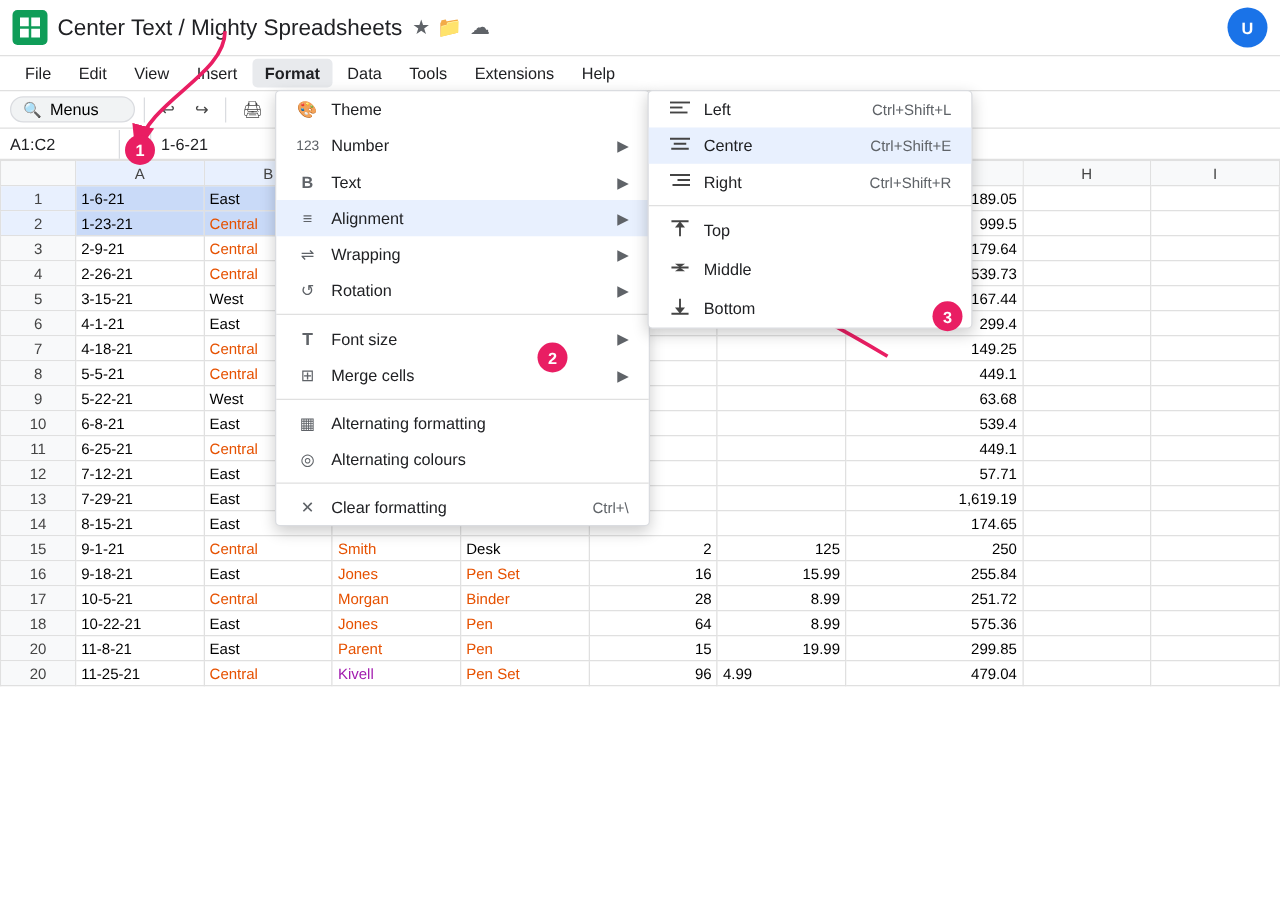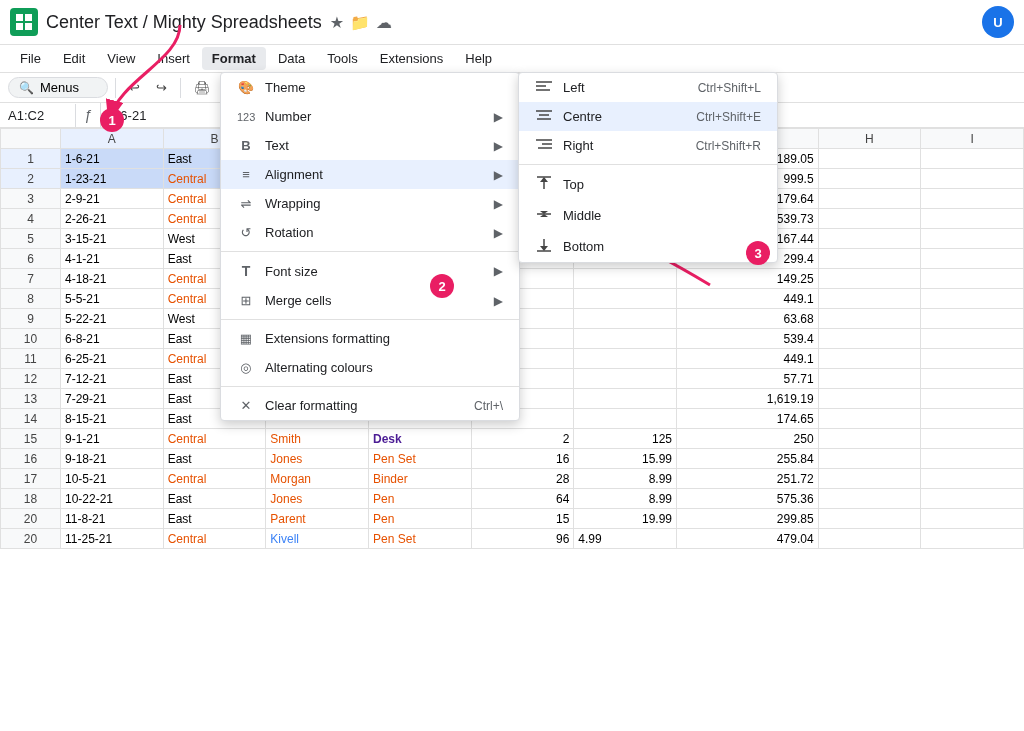--- a/index.html
+++ b/index.html
@@ -93,21 +93,21 @@
     }
 
     
     .cell-bar {
       display: flex;
       align-items: center;
       border-bottom: 1px solid #e0e0e0;
       padding: 0;
     }
     .cell-ref {
-      width: 76px;
+      width: 96px;
       border-right: 1px solid #dadce0;
       padding: 4px 8px;
       font-size: 13px;
       color: #202124;
     }
     .formula-icon {
       padding: 4px 8px;
       color: #5f6368;
       font-style: italic;
       border-right: 1px solid #dadce0;
@@ -493,21 +493,21 @@
             <td></td>
             <td style="text-align: right;">174.65</td>
             <td></td>
             <td></td>
           </tr>
           <tr>
             <th class="row-header">15</th>
             <td>9-1-21</td>
             <td style="color: rgb(230, 81, 0);">Central</td>
             <td style="color: rgb(230, 81, 0);">Smith</td>
-            <td style="color: #4c1d95; font-weight: bold;">Desk</td>
+            <td style="color: #000000;">Desk</td>
             <td style="text-align: right;">2</td>
             <td style="text-align: right;">125</td>
             <td style="text-align: right;">250</td>
             <td></td>
             <td></td>
           </tr>
           <tr>
             <th class="row-header">16</th>
             <td>9-18-21</td>
             <td>East</td>
@@ -552,21 +552,21 @@
             <td style="text-align: right;">15</td>
             <td style="text-align: right;">19.99</td>
             <td style="text-align: right;">299.85</td>
             <td></td>
             <td></td>
           </tr>
           <tr>
             <th class="row-header">20</th>
             <td>11-25-21</td>
             <td style="color: rgb(230, 81, 0);">Central</td>
-            <td style="color: #3b82f6;">Kivell</td>
+            <td style="color: #a21caf;">Kivell</td>
             <td style="color: rgb(230, 81, 0);">Pen Set</td>
             <td style="text-align: right;">96</td>
             <td style="">4.99</td>
             <td style="text-align: right; padding-left: 41px;">479.04</td>
             <td></td>
             <td></td>
           </tr>
         </tbody>
     </table>
   </div>
@@ -628,21 +628,21 @@
       <div class="menu-option-left">
         <span class="menu-icon">⊞</span>
         <span>Merge cells</span>
       </div>
       <span class="menu-arrow">▶</span>
     </div>
     <div class="menu-divider"></div>
     <div class="menu-option">
       <div class="menu-option-left">
         <span class="menu-icon">▦</span>
-        <span>Extensions formatting</span>
+        <span>Alternating formatting</span>
       </div>
     </div>
     <div class="menu-option">
       <div class="menu-option-left">
         <span class="menu-icon">◎</span>
         <span>Alternating colours</span>
       </div>
     </div>
     <div class="menu-divider"></div>
     <div class="menu-option">

